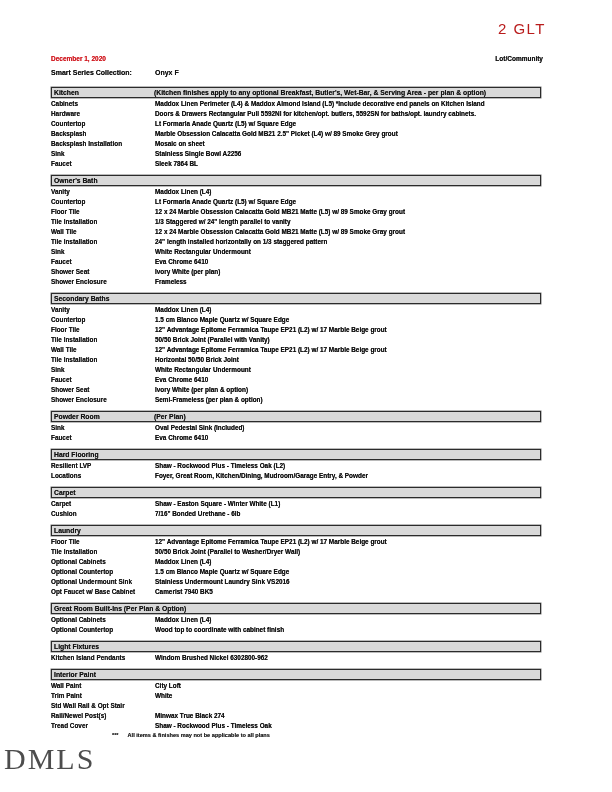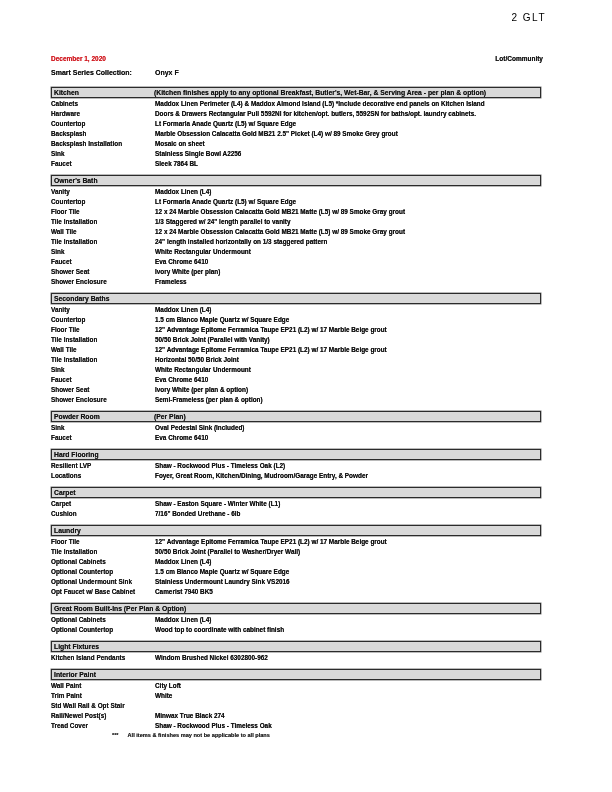--- a/index.html
+++ b/index.html
@@ -1,22 +1,22 @@
 <!DOCTYPE html>
 <html><head>
 <meta charset="utf-8">
 <style>
   html,body{margin:0;padding:0;background:#ffffff;}
   .page{
     position:relative;width:612px;height:792px;background:#ffffff;overflow:hidden;
     font-family:"Liberation Sans",sans-serif;color:#111;
   }
   .page-code{
-    position:absolute;top:12px;right:66px;font-size:10px;font-weight:400;
-    letter-spacing:1.5px;color:#000000;
+    position:absolute;top:20px;right:66px;font-size:15px;font-weight:400;
+    letter-spacing:1.5px;color:#b91c1c;
   }
   .doc-date{
     position:absolute;top:55px;left:51px;font-size:6.5px;font-weight:700;color:#d11a21;
     text-shadow:0 0 .4px rgba(209,26,33,.8);
   }
   .lot-label{
     position:absolute;top:55px;right:69px;font-size:6.5px;font-weight:700;color:#111;
     text-shadow:0 0 .4px rgba(0,0,0,.7);
   }
   .series-row{position:absolute;top:69px;left:51px;width:490px;font-size:7px;font-weight:700;
@@ -339,14 +339,15 @@
           </div>
         </div>
     </div>
   </div>
 
   <div class="footnote">
     <span>***</span>
     <span>All items &amp; finishes may not be applicable to all plans</span>
   </div>
 
+  <div class="watermark">DMLS</div>
 
 </div>
 
 </body></html>

